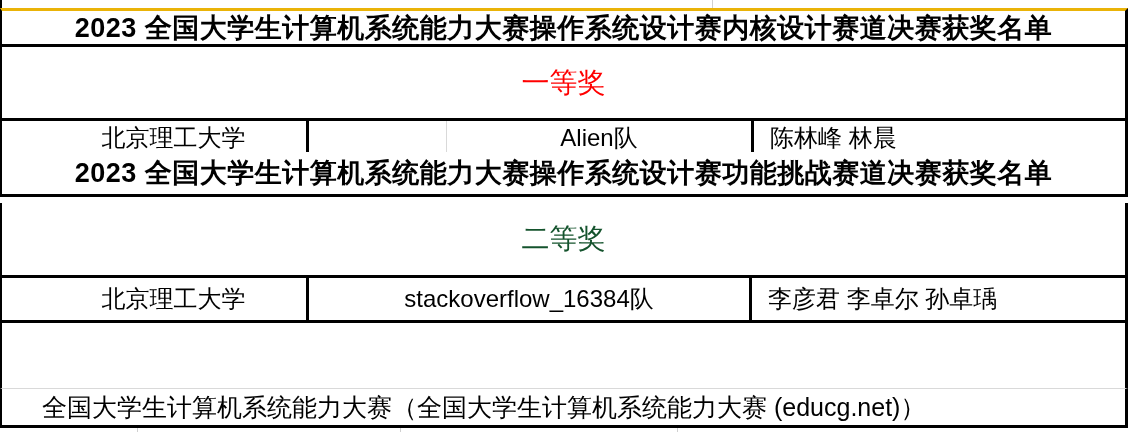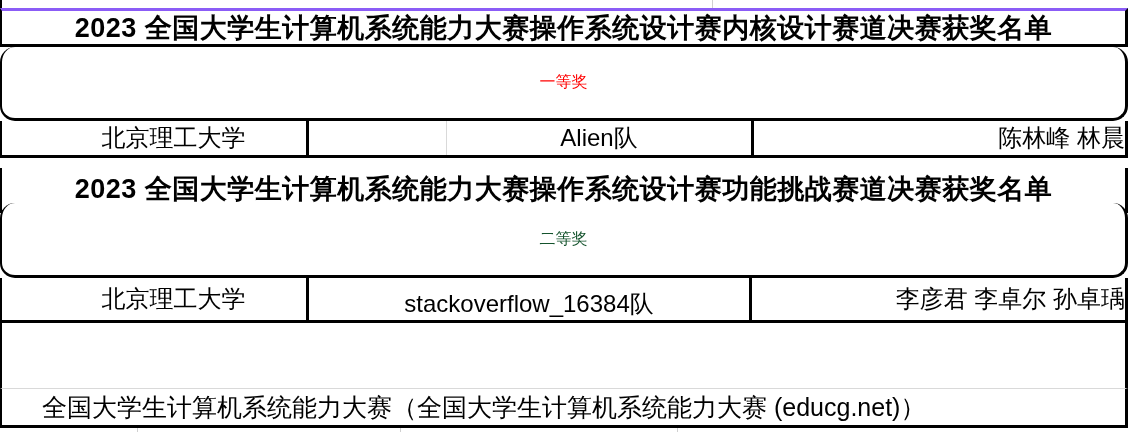--- a/index.html
+++ b/index.html
@@ -12,57 +12,56 @@
     overflow:hidden;
   }
   .row{
     position:absolute;left:0;width:1128px;
     box-sizing:border-box;
     display:flex;align-items:center;
     background:#fff;
   }
   .b-left{border-left:2px solid #000;}
   .b-right{border-right:3px solid #000;}
-  .b-top{border-top:3px solid #8b5cf6;}
+  .b-top{border-top:3px solid #eab308;}
   .b-bottom{border-bottom:3px solid #000;}
 
   .section-title{
     top:8px;height:39px;
     justify-content:center;
     font-weight:bold;font-size:27px;
     letter-spacing:0.5px;
     white-space:nowrap;
   }
-  #hdr2{top:168px;height:45px;}
+  #hdr2{top:152px;height:45px;}
 
   .award-row{
     justify-content:center;
-    font-size:16px;
-    border-radius:15px;
+    font-size:28px;
   }
   #award1{top:47px;height:74px;border-bottom:3px solid #000;}
   #award2{top:203px;height:75px;border-bottom:3px solid #000;}
 
   .team-row{padding:0;}
   #team1{top:121px;height:37px;border-bottom:3px solid #000;}
   #team2{top:278px;height:45px;border-bottom:3px solid #000;}
 
   .cell{
     height:100%;
     box-sizing:border-box;
     display:flex;align-items:center;justify-content:center;
     font-size:24px;
     white-space:nowrap;
     overflow:hidden;
   }
   .cell-univ{width:268px;border-right:3px solid #000;margin-left:39px;}
   .cell-gap{width:138px;border-right:1px solid #d9d9d9;}
   .cell-team1{width:307px;border-right:3px solid #000;}
-  .cell-team2{width:443px;border-right:3px solid #000;align-items:flex-end;}
-  .cell-members{flex:1;justify-content:flex-end;padding-left:7px;}
+  .cell-team2{width:443px;border-right:3px solid #000;}
+  .cell-members{flex:1;justify-content:flex-start;padding-left:16px;}
 
   #empty-region{top:323px;height:66px;border-bottom:1px solid #d9d9d9;}
 
   #footer-row{
     top:389px;height:39px;
     border-bottom:3px solid #000;
     justify-content:flex-start;
     padding-left:40px;
     font-size:25px;
     white-space:nowrap;

